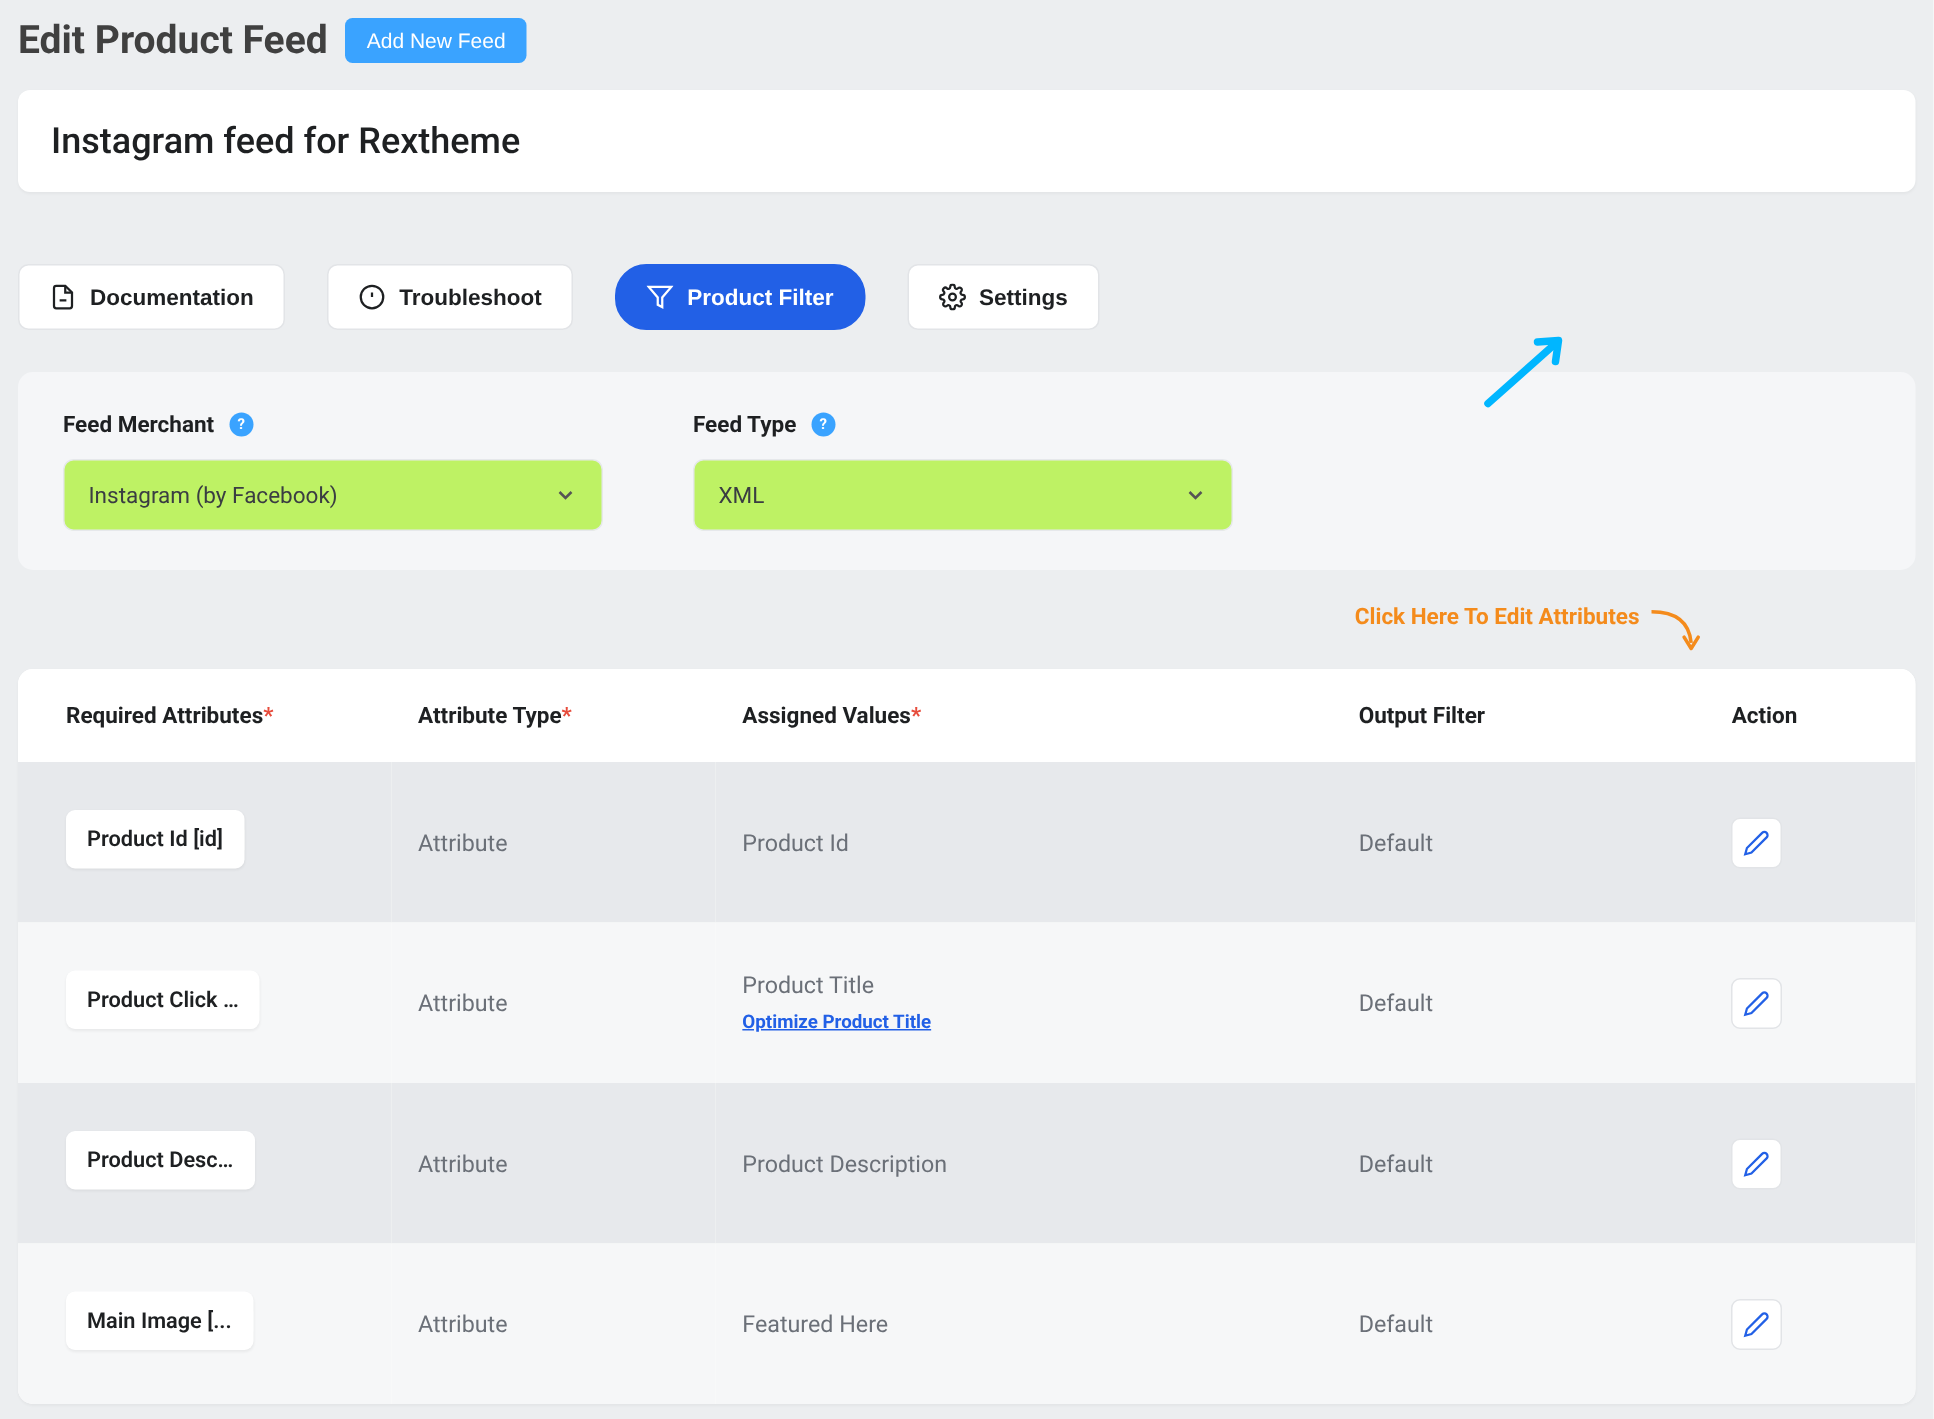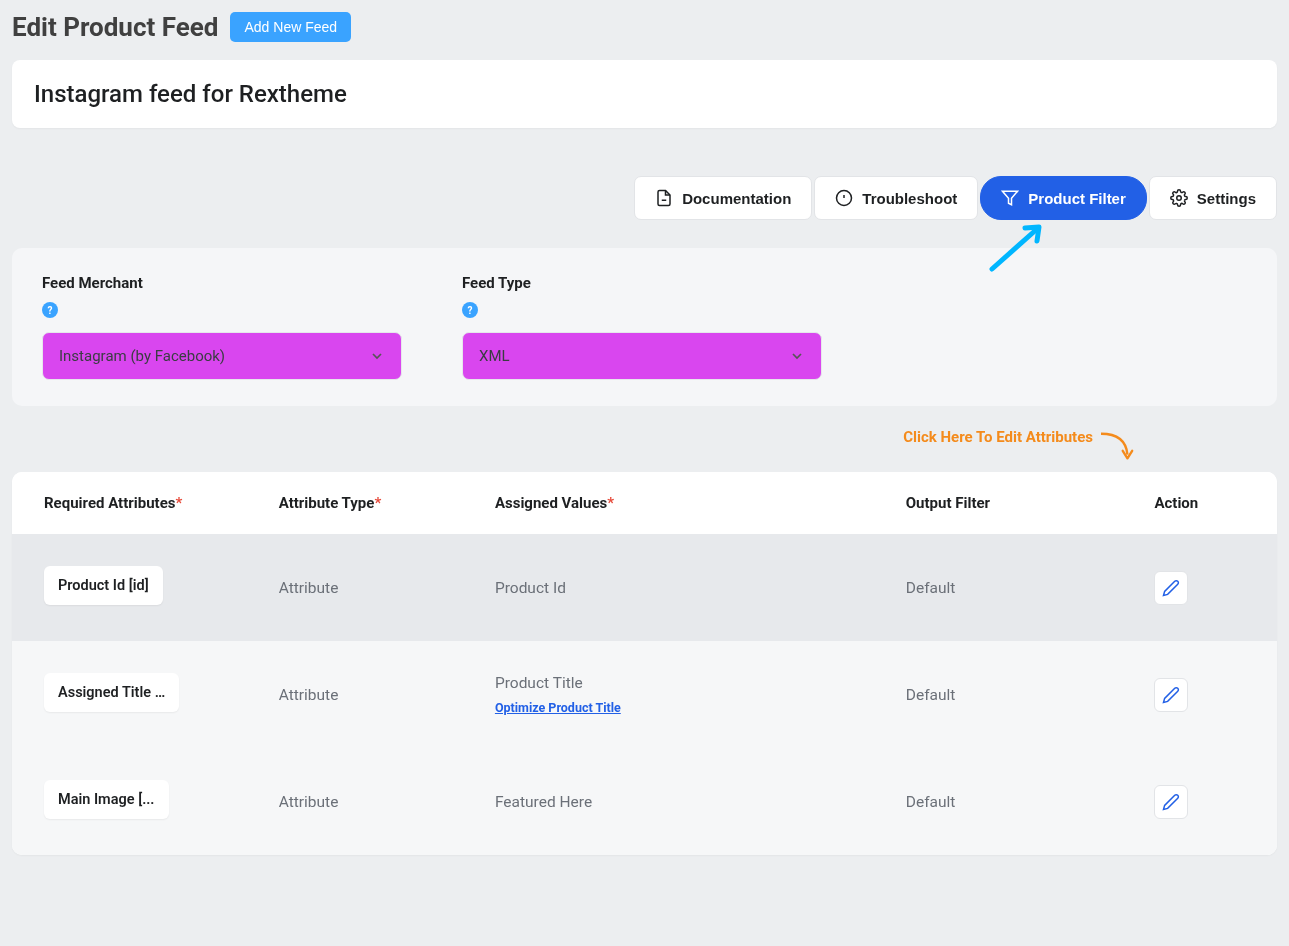--- a/index.html
+++ b/index.html
@@ -2,30 +2,30 @@
 <html><head>
 <meta charset="utf-8">
 <style>
 * { box-sizing: border-box; margin: 0; padding: 0; }
 body { font-family: -apple-system, BlinkMacSystemFont, "Segoe UI", Roboto, sans-serif; background: #eceef0; color: #1e2022; padding: 12px; }
 .header-row { display: flex; align-items: center; gap: 12px; margin-bottom: 18px; }
 .page-title { font-size: 26px; font-weight: 700; color: #404040; }
 .add-new-btn { background: #3aa3ff; color: #fff; border: none; padding: 7px 14px; border-radius: 5px; font-size: 14px; font-weight: 500; cursor: pointer; }
 .feed-name-box { background: #fff; border-radius: 8px; padding: 20px 22px; margin-bottom: 48px; box-shadow: 0 1px 2px rgba(0,0,0,0.04); }
 .feed-name { font-size: 24px; font-weight: 500; color: #1e2022; }
-.toolbar { display: flex; justify-content: flex-end; gap: 2px; margin-bottom: 28px; position: relative; }
+.toolbar { display: flex; gap: 28px; margin-bottom: 28px; position: relative; }
 .tool-btn { display: flex; align-items: center; gap: 9px; background: #fff; border: 1px solid #e2e4e7; border-radius: 7px; padding: 12px 20px; font-size: 15px; font-weight: 600; color: #1e2022; cursor: pointer; }
 .tool-btn.primary { background: #2260e6; border-color: #2260e6; color: #fff; border-radius: 21px; }
 .tool-btn svg { width: 18px; height: 18px; }
 .arrow-annot { position: absolute; top: 48px; right: 230px; color: #00b6ff; width: 60px; height: 50px; }
 .config-card { background: #f5f6f8; border-radius: 10px; padding: 26px 30px; margin-bottom: 22px; display: flex; gap: 60px; }
 .config-field { width: 360px; }
-.config-label { font-size: 15px; font-weight: 700; color: #1e2022; margin-bottom: 14px; display: flex; gap: 10px; flex-direction: column; }
+.config-label { font-size: 15px; font-weight: 700; color: #1e2022; margin-bottom: 14px; display: flex; align-items: center; gap: 10px; }
 .help-icon { width: 16px; height: 16px; background: #3aa3ff; color: #fff; border-radius: 50%; display: inline-flex; align-items: center; justify-content: center; font-size: 10px; font-weight: 700; cursor: pointer; }
-.select-box { background: #d946ef; border: 1px solid #e6e8eb; border-radius: 7px; padding: 14px 16px; display: flex; justify-content: space-between; align-items: center; cursor: pointer; font-size: 15px; color: #3a3d42; }
+.select-box { background: #bef264; border: 1px solid #e6e8eb; border-radius: 7px; padding: 14px 16px; display: flex; justify-content: space-between; align-items: center; cursor: pointer; font-size: 15px; color: #3a3d42; }
 .chevron { color: #555; }
 .hint-row { display:flex; justify-content:flex-end; align-items:flex-start; gap:6px; margin-bottom: 8px; padding-right:140px;}
 .hint-text { color: #f48b1c; font-weight: 700; font-size: 15px; }
 .hint-arrow { color:#f48b1c; width:38px; height:34px; margin-top:2px;}
 .table-card { background: #fff; border-radius: 10px; overflow: hidden; box-shadow: 0 1px 2px rgba(0,0,0,0.04); }
 .tbl { width: 100%; border-collapse: collapse; }
 .tbl th { text-align: left; padding: 22px 18px; font-size: 15px; font-weight: 700; color: #1e2022; background:#fff;}
 .req-star { color: #e74c3c; }
 .tbl td { padding: 32px 18px; font-size: 15.5px; color: #6b7078; vertical-align: middle; }
 .tbl tr.row-a { background: #e7e9ec; }
@@ -141,23 +141,34 @@
           <td class="col-type">Attribute</td>
           <td class="col-val"><span>Product Id</span></td>
           <td class="col-filter">Default</td>
           <td class="col-action"><span class="edit-btn">
               <svg viewBox="0 0 24 24" fill="none" stroke="currentColor" stroke-width="2">
                 <path d="M17 3a2.828 2.828 0 1 1 4 4L7.5 20.5 2 22l1.5-5.5L17 3z"></path>
               </svg>
             </span></td>
         </tr>
         <tr class="row-b">
-          <td class="col-req"><span class="attr-tag">Assigned Title …</span></td>
+          <td class="col-req"><span class="attr-tag">Product Click …</span></td>
           <td class="col-type">Attribute</td>
           <td class="col-val"><span>Product Title</span><a class="optimize-link">Optimize Product Title</a></td>
+          <td class="col-filter">Default</td>
+          <td class="col-action"><span class="edit-btn">
+              <svg viewBox="0 0 24 24" fill="none" stroke="currentColor" stroke-width="2">
+                <path d="M17 3a2.828 2.828 0 1 1 4 4L7.5 20.5 2 22l1.5-5.5L17 3z"></path>
+              </svg>
+            </span></td>
+        </tr>
+        <tr class="row-a">
+          <td class="col-req"><span class="attr-tag">Product Desc…</span></td>
+          <td class="col-type">Attribute</td>
+          <td class="col-val"><span>Product Description</span></td>
           <td class="col-filter">Default</td>
           <td class="col-action"><span class="edit-btn">
               <svg viewBox="0 0 24 24" fill="none" stroke="currentColor" stroke-width="2">
                 <path d="M17 3a2.828 2.828 0 1 1 4 4L7.5 20.5 2 22l1.5-5.5L17 3z"></path>
               </svg>
             </span></td>
         </tr>
         <tr class="row-b">
           <td class="col-req"><span class="attr-tag">Main Image [...</span></td>
           <td class="col-type">Attribute</td>

